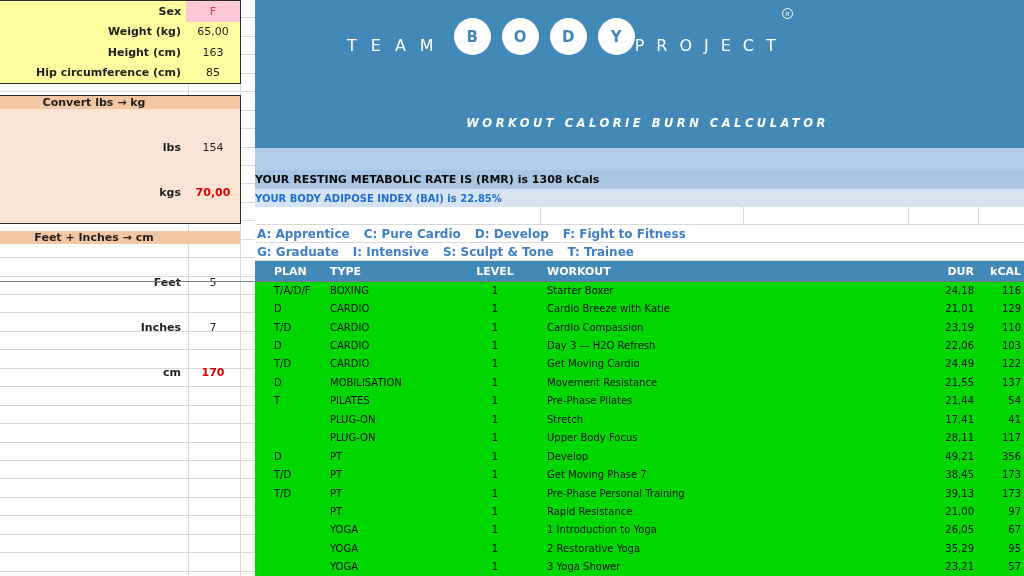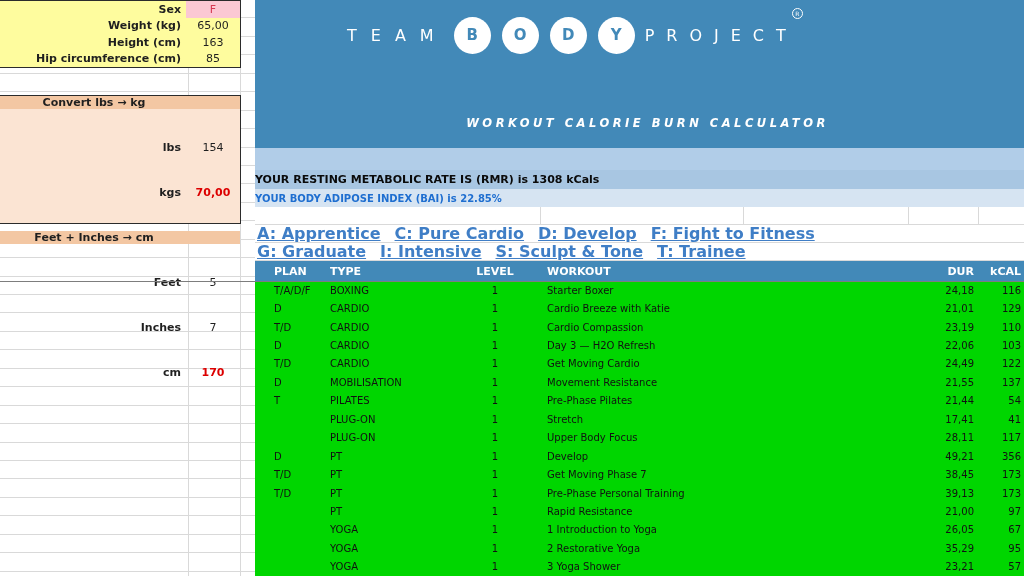--- a/index.html
+++ b/index.html
@@ -12,60 +12,60 @@
   *{margin:0;padding:0;box-sizing:border-box;}
   body{font-family:"DejaVu Sans","Liberation Sans",sans-serif;background:#fff;}
   .canvas{position:relative;width:1024px;height:576px;overflow:hidden;background:#fff;}
 
   
   .left-strip{position:absolute;left:0;top:0;width:255px;height:576px;background:#fff;
     background-image:repeating-linear-gradient(to bottom,transparent 0 17.44px,var(--grid) 17.44px 18.44px);}
   .vline{position:absolute;top:0;bottom:0;width:1px;background:var(--grid);}
   .vline.v188{left:188px;} .vline.v240{left:240px;}
 
-  .yellow-box{position:absolute;left:0;top:0;width:241px;height:68px;background:var(--yellow);
+  .yellow-box{position:absolute;left:0;top:0;width:241px;height:84px;background:var(--yellow);
     border:1px solid #2b2b2b;border-left:none;display:flex;flex-direction:column;}
   .pan-row{flex:1;display:flex;align-items:center;}
   .pan-label{flex:1;text-align:right;font-weight:bold;font-size:11px;color:#1f1f1f;padding-right:5px;white-space:nowrap;}
   .pan-value{width:54px;text-align:center;font-size:11px;color:#1f1f1f;align-self:stretch;display:flex;align-items:center;justify-content:center;}
   .pan-value.pink{background:var(--pink);color:var(--sexred);}
   .pan-value.red{color:var(--red);font-weight:bold;}
 
   .orange-box{position:absolute;left:0;top:95px;width:241px;height:129px;background:var(--orange-light);
     border:1px solid #2b2b2b;border-left:none;display:flex;flex-direction:column;gap:32px;}
   .band-row{flex:1;display:flex;align-items:center;background:var(--orange-dark);}
   .band-row .band-title{width:188px;text-align:center;font-weight:bold;font-size:11px;color:#1f1f1f;}
 
   .freeze-line{position:absolute;left:0;top:281px;width:1024px;height:1px;background:#7d7d7d;z-index:6;}
 
   
   .main{position:absolute;left:255px;top:0;width:769px;height:576px;}
   .hero{position:relative;height:148px;background:var(--blue);}
-  .logo{position:absolute;left:92px;top:15px;height:40px;display:flex;align-items:center;}
+  .logo{position:absolute;left:92px;top:15px;height:40px;display:flex;align-items:flex-end;}
   .logo-word{color:#fff;font-size:16px;letter-spacing:14px;font-weight:400;white-space:nowrap;}
-  .logo-word.w2{margin-left:10px;letter-spacing:12px;}
+  .logo-word.w2{letter-spacing:12px;}
   .logo-circles{display:flex;gap:11px;margin-left:6px;}
   .logo-circle{width:37px;height:37px;border-radius:50%;background:#fff;display:flex;align-items:center;justify-content:center;
     color:var(--blue);font-weight:bold;font-size:15px;}
   .reg-mark{width:11px;height:11px;border:1px solid #fff;border-radius:50%;color:#fff;font-size:6px;
     display:flex;align-items:center;justify-content:center;align-self:flex-start;margin:-7px 0 0 -6px;}
   .hero-title{position:absolute;left:8px;top:116px;width:100%;text-align:center;color:#fff;
     font-size:11.5px;font-weight:bold;letter-spacing:3.5px;white-space:nowrap;font-style:italic;}
 
   .band{display:flex;align-items:center;justify-content:flex-start;}
   .band.b1{height:22px;background:var(--band1);}
   .band.b2{height:19px;background:var(--band2);}
   .band.b3{height:18px;background:var(--band3);}
   .rmr-text{font-size:11px;font-weight:bold;color:#0a0a0a;padding-right:2px;white-space:nowrap;}
   .bai-text{font-size:10px;font-weight:bold;color:var(--bai-blue);padding-right:1px;white-space:nowrap;}
 
   .white-strip{height:18px;background:#fff;border-bottom:1px solid var(--grid);position:relative;}
   .legend-row{height:18px;background:#fff;display:flex;align-items:center;padding-left:2px;
     border-bottom:1px solid var(--grid);position:relative;z-index:2;}
-  .legend-item{font-size:16px;font-weight:bold;color:var(--legend-blue);margin-right:14px;white-space:nowrap;text-decoration:underline;}
+  .legend-item{font-size:12px;font-weight:bold;color:var(--legend-blue);margin-right:14px;white-space:nowrap;}
   .mid-vlines{position:absolute;left:0;top:207px;height:54px;width:100%;z-index:1;}
   .mid-vlines span{position:absolute;top:0;bottom:0;width:1px;background:var(--grid);}
 
   .grid-row{display:grid;grid-template-columns:75px 120px 90px 368px 70px 46px;align-items:center;}
   .thead{height:20px;background:var(--blue);color:#fff;font-weight:bold;font-size:11px;}
   .tbody{height:295px;background:var(--green);display:flex;flex-direction:column;}
   .trow{flex:1;font-size:10px;color:var(--ink);}
   .c-plan{padding-left:19px;white-space:nowrap;}
   .c-type{white-space:nowrap;}
   .c-level{text-align:center;}

